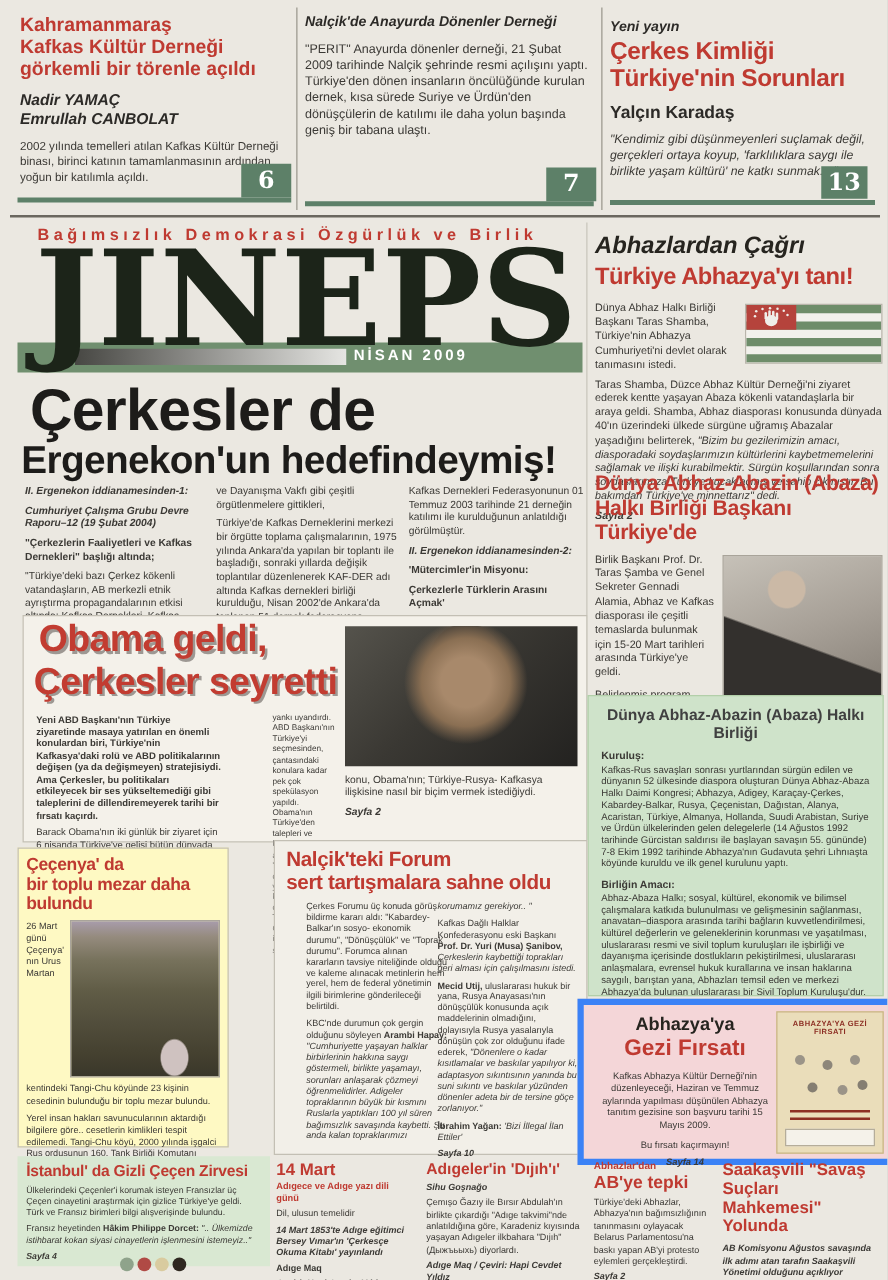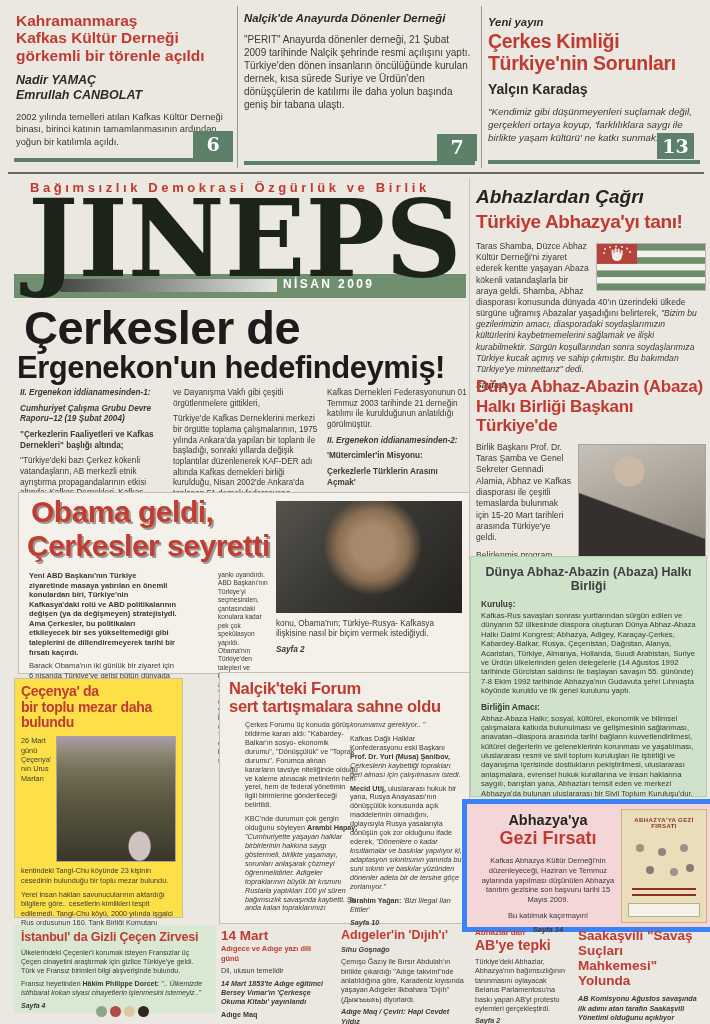--- a/index.html
+++ b/index.html
@@ -87,21 +87,21 @@
   #gezitext .gcta{margin-top:6px;font-size:7.5px;}
   #gezitext .gpage{margin-top:5px;font-size:7.5px;font-weight:bold;font-style:italic;}
   #poster{position:absolute;right:6px;top:5px;width:84px;height:112px;background:#eaddba;border:1px solid #c9b483;}
   #poster .ptitle{margin-top:7px;font-size:6px;font-weight:bold;color:#8d2f24;text-align:center;letter-spacing:.4px;}
   #poster .pdots{position:absolute;left:14px;top:34px;width:8px;height:8px;border-radius:50%;background:#9b9488;
       box-shadow:22px 4px 0 #8d867a, 44px 0 0 #9b9488, 10px 22px 0 #857e72, 34px 24px 0 #9b9488, 50px 20px 0 #857e72;}
   #poster .pline{position:absolute;left:10px;width:64px;height:2px;background:#8d2f24;}
   #poster .pkeys{position:absolute;left:6px;bottom:5px;width:70px;height:12px;background:#f5f2ea;border:1px solid #b5ad9a;}
 
   
-  #chbox{left:14px;top:678px;width:169px;height:240px;background:#fde047;border:1px solid #c3bfb4;
+  #chbox{left:14px;top:678px;width:169px;height:240px;background:#fef9c3;border:1px solid #c3bfb4;
      padding:5px 6px;box-sizing:border-box;}
   #chbox h2{margin:0;font-size:14px;line-height:1.12;color:#bf3a31;letter-spacing:-.3px;}
   #chbox .ch-flow{margin-top:5px;font-size:7.3px;line-height:1.3;}
   #chbox .ch-flow p{margin:0 0 5px;}
   .chphoto{float:right;width:118px;height:124px;margin:0 0 4px 4px;border:1px solid #a9a49a;
      background:
        radial-gradient(ellipse at 70% 88%, #cfc2c0 0 9%, rgba(0,0,0,0) 10%),
        linear-gradient(180deg,#a89cab 0%,#958b7e 10%,#77725c 25%,#605c46 45%,#524e3c 65%,#454130 85%,#3a372a 100%);}
   .src{font-style:italic;color:#6a675f;}
 
@@ -233,20 +233,21 @@
           <rect x="23.6" y="6" width="2" height="6" rx="1" fill="#efeee9"></rect>
           <circle cx="8" cy="5" r="1" fill="#efeee9"></circle>
             <circle cx="13" cy="3.2" r="1" fill="#efeee9"></circle>
           <circle cx="19" cy="2.6" r="1" fill="#efeee9"></circle>
             <circle cx="25" cy="3" r="1" fill="#efeee9"></circle>
           <circle cx="30" cy="4.6" r="1" fill="#efeee9"></circle>
             <circle cx="33" cy="8" r="1" fill="#efeee9"></circle>
           <circle cx="7" cy="9" r="1" fill="#efeee9"></circle>
         </svg>
       </span>
+      <p>Dünya Abhaz Halkı Birliği Başkanı Taras Shamba, Türkiye'nin Abhazya Cumhuriyeti'ni devlet olarak tanımasını istedi.</p>
       <p><span>Taras Shamba, Düzce Abhaz Kültür Derneği'ni ziyaret ederek kentte yaşayan Abaza kökenli vatandaşlarla bir araya geldi. Shamba, Abhaz diasporası konusunda dünyada 40'ın üzerindeki ülkede sürgüne uğramış Abazalar yaşadığını belirterek, </span><span class="i">"Bizim bu gezilerimizin amacı, diasporadaki soydaşlarımızın kültürlerini kaybetmemelerini sağlamak ve ilişki kurabilmektir. Sürgün koşullarından sonra soydaşlarımıza Türkiye kucak açmış ve sahip çıkmıştır. Bu bakımdan Türkiye'ye minnettarız" dedi.</span></p>
       <p class="b i">Sayfa 2</p>
     </div>
   </section>
 
   <section class="abs" id="abpres">
     <h2>
       <span class="blk">Dünya Abhaz-Abazin (Abaza)</span>
       <span class="blk">Halkı Birliği Başkanı Türkiye'de</span>
     </h2>
@@ -294,21 +295,21 @@
       <p><span class="b">İbrahim Yağan:</span><span class="i"> 'Bizi İllegal İlan Ettiler'</span></p>
       <p class="b i">Sayfa 10</p>
     </div>
   </section>
 
   <section class="abs" id="gezibox">
     <div id="gezitext">
       <div class="g1">Abhazya'ya</div>
       <div class="g2">Gezi Fırsatı</div>
       <div class="gbody">Kafkas Abhazya Kültür Derneği'nin düzenleyeceği, Haziran ve Temmuz aylarında yapılması düşünülen Abhazya tanıtım gezisine son başvuru tarihi 15 Mayıs 2009.</div>
-      <div class="gcta">Bu katılmak kaçırmayın!</div>
+      <div class="gcta">Bu fırsatı kaçırmayın!</div>
       <div class="gpage">Sayfa 14</div>
     </div>
     <div id="poster">
       <div class="ptitle">ABHAZYA'YA GEZİ FIRSATI</div>
       <div class="pdots"></div>
       <div class="pline" style="top:78px"></div>
       <div class="pline" style="top:84px"></div>
       <div class="pkeys"></div>
     </div>
   </section>

